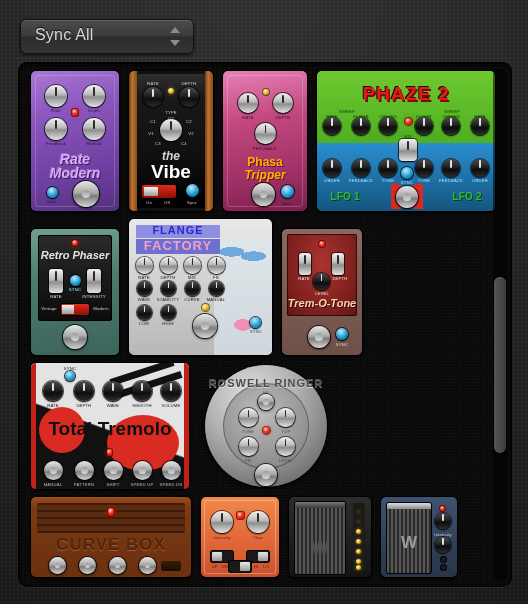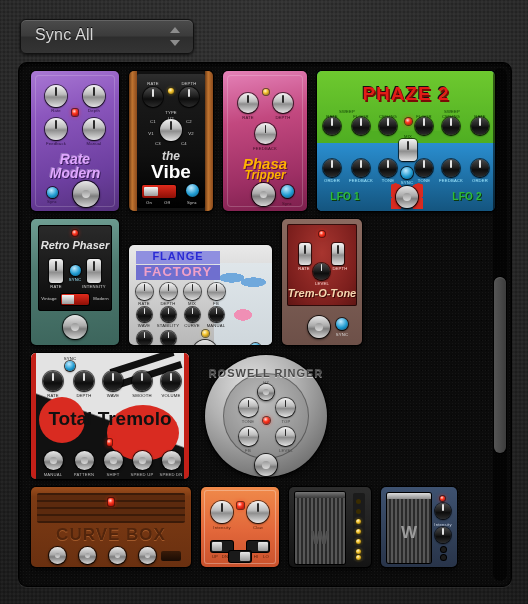--- a/index.html
+++ b/index.html
@@ -131,21 +131,21 @@
     background:radial-gradient(ellipse 60% 100% at 50% 0%,#4fae22 49%,transparent 50%);}
   .p-phaze .bot{position:absolute;left:0;right:0;top:72px;bottom:0;
     background:linear-gradient(180deg,#2a8ed0,#14557f);}
   
   .p-retro{width:88px;height:126px;
     background:linear-gradient(175deg,#6f9e93 0%,#4e7a70 40%,#3c655c 100%);}
   .p-retro .face{position:absolute;left:7px;right:7px;top:6px;height:86px;
     background:linear-gradient(180deg,#2a2a2a,#0b0b0b);border-radius:3px;
     box-shadow:0 0 0 1px #000 inset;}
   
-  .p-flange{width:143px;height:100px;
+  .p-flange{width:143px;height:136px;
     background:linear-gradient(180deg,#e9e9e9 0%,#cfcfcf 50%,#b8b8b8 100%);}
   .p-flange .sky{position:absolute;right:0;top:18px;width:58px;bottom:0;
     background:linear-gradient(180deg,#dfe6ea,#cfd7dc);}
   
   .p-trem{width:80px;height:126px;
     background:linear-gradient(180deg,#8a6a60 0%,#6d5048 100%);}
   .p-trem .face{position:absolute;left:5px;right:5px;top:5px;height:82px;
     background:radial-gradient(ellipse at 50% 35%,#a8352f 0%,#7c1f1d 70%,#5d1513 100%);
     border-radius:2px;box-shadow:0 0 0 1px rgba(0,0,0,.6) inset;}
   
@@ -253,21 +253,21 @@
 
         <div class="pedal p-phasa">
           <div style="position:absolute;left:4px;right:4px;top:4px;bottom:4px;border-radius:4px;box-shadow:0 0 0 1px rgba(255,255,255,.2) inset;"></div>
           <div class="knob" style="left:15px;top:22px;width:20px;height:20px;"></div>
           <div class="knob" style="left:50px;top:22px;width:20px;height:20px;"></div>
           <div class="led amber" style="left:40px;top:18px;width:6px;height:6px;"></div>
           <div class="kl" style="left:25px;top:44px;color:#3d0d25;">RATE</div>
           <div class="kl" style="left:60px;top:44px;color:#3d0d25;">DEPTH</div>
           <div class="knob" style="left:32px;top:52px;width:21px;height:21px;"></div>
           <div class="kl" style="left:42px;top:75px;color:#3d0d25;">FEEDBACK</div>
-          <div class="ptitle" style="top:84px;font-size:15px;color:#ffb300;font-style:italic;text-shadow:1px 1px 0 #5c1036;">Phasa</div>
+          <div class="ptitle" style="top:84px;font-size:12px;color:#ffb300;text-shadow:1px 1px 0 #5c1036;">Phasa</div>
           <div class="ptitle" style="top:97px;font-size:12px;color:#ffb300;font-style:italic;text-shadow:1px 1px 0 #5c1036;">Tripper</div>
           <div class="stomp" style="left:29px;top:112px;width:23px;height:23px;"></div>
           <div class="btn-s" style="left:58px;top:114px;width:13px;height:13px;border-radius:50%;"></div>
           <div class="kl" style="left:64px;top:130px;color:#3d0d25;">Sync</div>
         </div>
 
         <div class="pedal p-phaze">
           <div class="top"></div>
             <div class="wave"></div>
             <div class="bot"></div>

